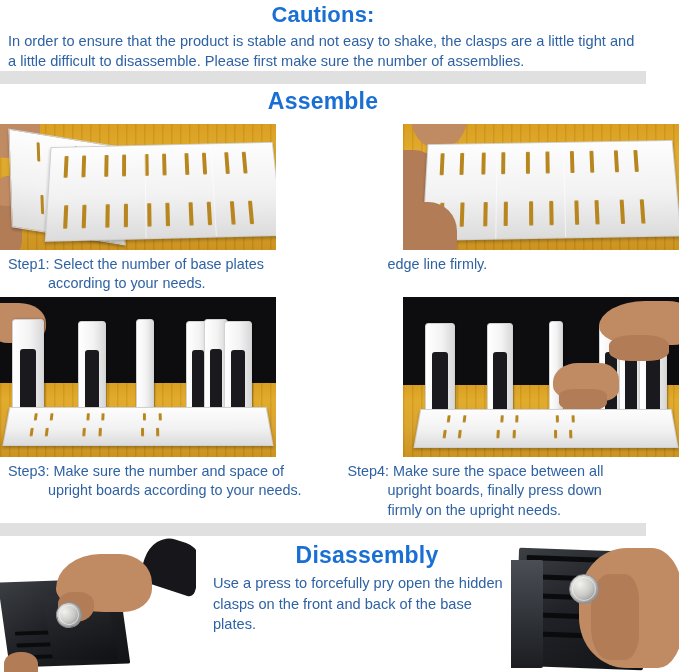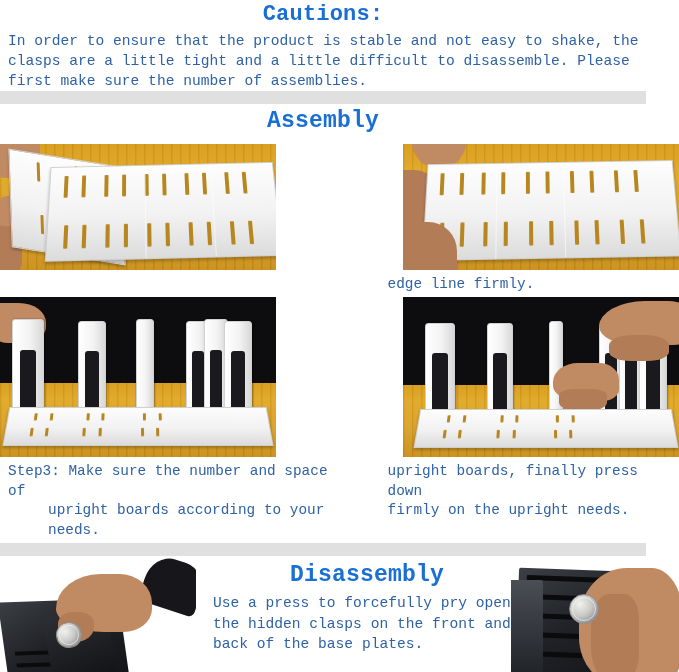--- a/index.html
+++ b/index.html
@@ -1,21 +1,21 @@
 <!DOCTYPE html>
 <html><head>
 <meta charset="utf-8">
 <style>
   html,body{margin:0;padding:0;}
   body{
     width:679px;height:672px;overflow:hidden;background:#ffffff;
     font-family:"Liberation Sans", sans-serif;
     -webkit-font-smoothing:antialiased;
   }
-  .page{position:relative;width:646px;height:672px;font-family:Liberation Mono, monospace;}
+  .page{position:relative;width:646px;height:672px;}
 
   
   .heading{
     color:#1a6fd4;font-weight:bold;text-align:center;letter-spacing:.2px;
   }
   .h-cautions{font-size:22px;line-height:26px;padding-top:2px;}
   .h-assembly{font-size:23px;line-height:27px;}
   .h-disassembly{font-size:23px;line-height:27px;text-align:left;}
 
   .caution-body{
@@ -106,21 +106,21 @@
 <div class="page">
 
   <div>
     <div class="heading h-cautions">Cautions:</div>
     <div class="caution-body">In order to ensure that the product is stable and not easy to shake, the clasps are a little tight and a little difficult to disassemble. Please first make sure the number of assemblies.</div>
   </div>
 
   <div class="sep sep-top"></div>
 
   <div>
-    <div class="heading h-assembly assembly-title">Assembly</div>
+    <div class="heading h-assembly assembly-title">Assemble</div>
 
     <div class="grid">
 
       <div class="cell left">
         <div class="photo-wrap">
           <div class="photo p-row1">
             <div class="wood" style="top:0;bottom:0;"></div>
 
             <div class="skin" style="left:-22px;top:-6px;width:62px;height:40px;border-radius:0 0 40% 46%/0 0 60% 60%;"></div>
             <div class="skin2" style="left:-26px;top:58px;width:48px;height:70px;border-radius:30% 46% 14% 8%/26% 40% 16% 10%;"></div>
@@ -152,20 +152,24 @@
               <div class="slot" style="left:51%;top:64%;width:4px;height:24%;"></div>
               <div class="slot" style="left:61%;top:64%;width:4px;height:24%;"></div>
               <div class="slot" style="left:69%;top:64%;width:4px;height:24%;"></div>
               <div class="slot" style="left:79%;top:64%;width:4px;height:24%;"></div>
               <div class="slot" style="left:87%;top:64%;width:4px;height:24%;"></div>
               <div class="slotw" style="left:42%;top:0;width:1px;height:100%;opacity:.55;"></div>
               <div class="slotw" style="left:72%;top:0;width:1px;height:100%;opacity:.55;"></div>
             </div>
           </div>
         </div>
+        <div class="caption">
+          <span class="first">Step1: Select the number of base plates</span>
+          <span class="ind">according to your needs.</span>
+        </div>
       </div>
 
       <div class="cell right">
         <div class="photo-wrap">
           <div class="photo p-row1">
             <div class="wood" style="top:0;bottom:0;"></div>
 
             <div class="skin" style="left:8px;top:-20px;width:56px;height:44px;border-radius:0 0 45% 45%/0 0 70% 70%;"></div>
             <div class="skin2" style="left:-30px;top:26px;width:74px;height:104px;border-radius:34% 44% 10% 10%/30% 44% 12% 10%;"></div>
 
@@ -289,20 +293,21 @@
               <div class="slot" style="left:10%;top:56%;width:3px;height:22%;"></div>
               <div class="slot" style="left:16%;top:56%;width:3px;height:22%;"></div>
               <div class="slot" style="left:31%;top:56%;width:3px;height:22%;"></div>
               <div class="slot" style="left:37%;top:56%;width:3px;height:22%;"></div>
               <div class="slot" style="left:53%;top:56%;width:3px;height:22%;"></div>
               <div class="slot" style="left:59%;top:56%;width:3px;height:22%;"></div>
             </div>
           </div>
         </div>
         <div class="caption">
+          <span class="first">Step4: Make sure the space between all</span>
           <span class="ind">upright boards, finally press down</span>
           <span class="ind">firmly on the upright needs.</span>
         </div>
       </div>
 
     </div>
   </div>
 
   <div class="sep sep-mid"></div>
 

